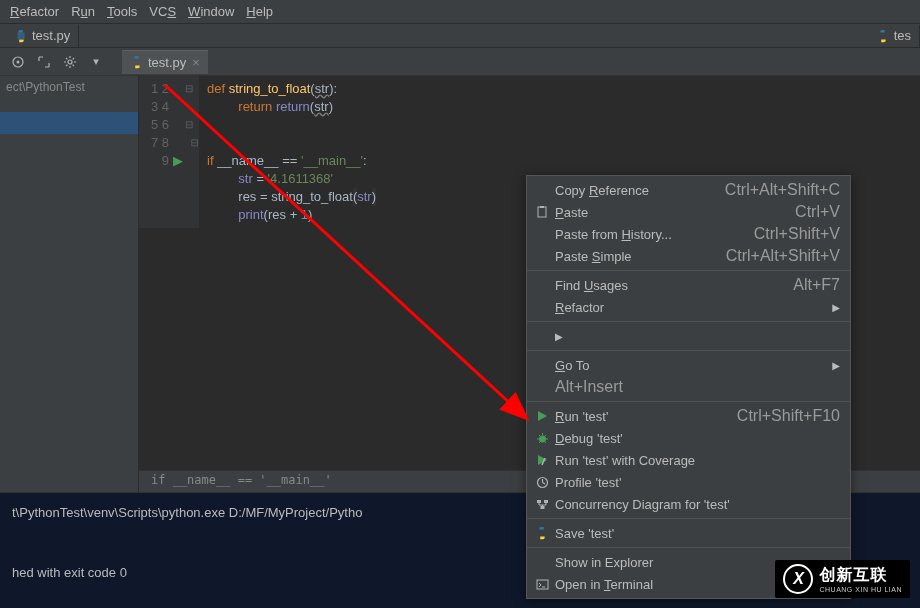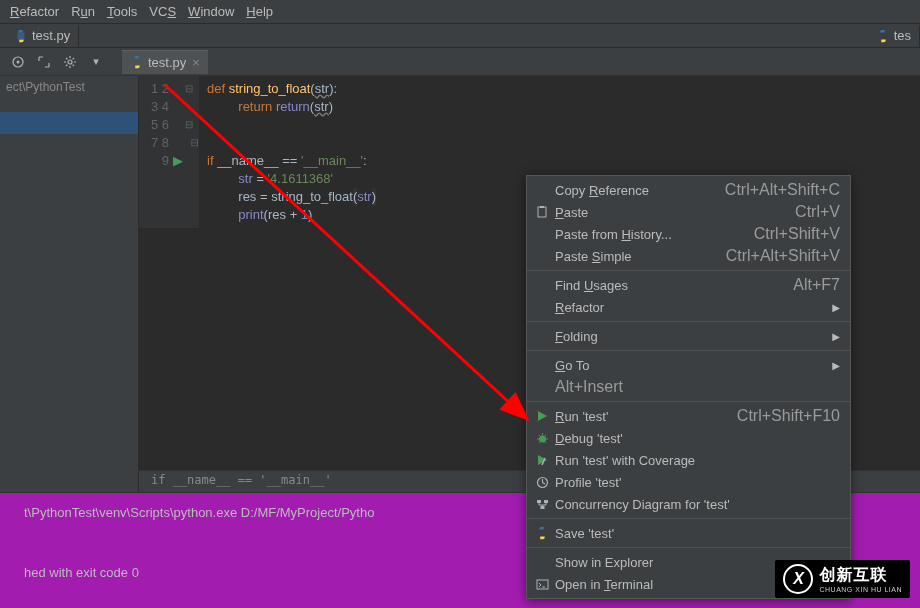--- a/index.html
+++ b/index.html
@@ -28,21 +28,21 @@
 .code { padding: 4px 8px; line-height: 18px; white-space: pre; font-family: Consolas, monospace; }
 .kw { color: #cc7832; }
 .fn { color: #ffc66d; }
 .str { color: #6a8759; }
 .builtin { color: #8888c6; }
 .param { color: #a9b7c6; text-decoration: underline wavy #808080; }
 .num { color: #6897bb; }
 .id { color: #a9b7c6; }
 .caret-bg { background: #323232; display: inline-block; }
 .breadcrumb { position: absolute; bottom: 0; left: 0; right: 0; height: 22px; background: #3c3f41; border-top: 1px solid #323232; padding: 2px 12px; color: #888; font-family: Consolas, monospace; font-size: 12px; }
-.console { height: 116px; background: #a21caf; border-top: 1px solid #323232; padding: 10px 24px; font-family: Consolas, monospace; color: #bbbbbb; font-size: 13px; line-height: 20px; white-space: pre-wrap; }
+.console { height: 116px; background: #0f172a; border-top: 1px solid #323232; padding: 10px 12px; font-family: Consolas, monospace; color: #bbbbbb; font-size: 13px; line-height: 20px; white-space: pre-wrap; }
 .context-menu { position: absolute; top: 175px; left: 526px; width: 325px; background: #3c3f41; border: 1px solid #565656; box-shadow: 0 2px 10px rgba(0,0,0,.5); padding: 3px 0; z-index: 50; }
 .menu-item { display: flex; align-items: center; height: 22px; padding: 0 10px 0 6px; color: #bbbbbb; }
 .menu-item .icon-slot { width: 18px; display: flex; align-items: center; justify-content: center; margin-right: 4px; }
 .menu-item .lbl { flex: 1; }
 .menu-item .shortcut { color: #9a9a9a; font-size: 16px; }
 .menu-item .arrow { color: #bbbbbb; font-size: 10px; }
 .menu-sep { height: 1px; background: #515151; margin: 3px 0; }
 .menu-item u { text-decoration: underline; }
 .arrow-annot { position: absolute; top: 75px; left: 155px; z-index: 60; pointer-events: none; }
 .watermark { position: absolute; right: 10px; bottom: 10px; background: #000; color: #fff; display: flex; align-items: center; padding: 4px 8px; z-index: 70; border-radius: 2px; }
@@ -193,21 +193,20 @@
       <span class="shortcut">Alt+F7</span>
     </div>
     <div class="menu-item">
       <span class="icon-slot"></span>
       <span class="lbl"><span><u>R</u>efactor</span></span>
       <span class="arrow">▶</span>
     </div>
     <div class="menu-sep"></div>
     <div class="menu-item">
       <span class="icon-slot"></span>
-      <span class="lbl"><span><u>F</u>olding</span></span>
       <span class="arrow">▶</span>
     </div>
     <div class="menu-sep"></div>
     <div class="menu-item">
       <span class="icon-slot"></span>
       <span class="lbl"><span><u>G</u>o To</span></span>
       <span class="arrow">▶</span>
     </div>
     <div class="menu-item">
       <span class="icon-slot"></span>

